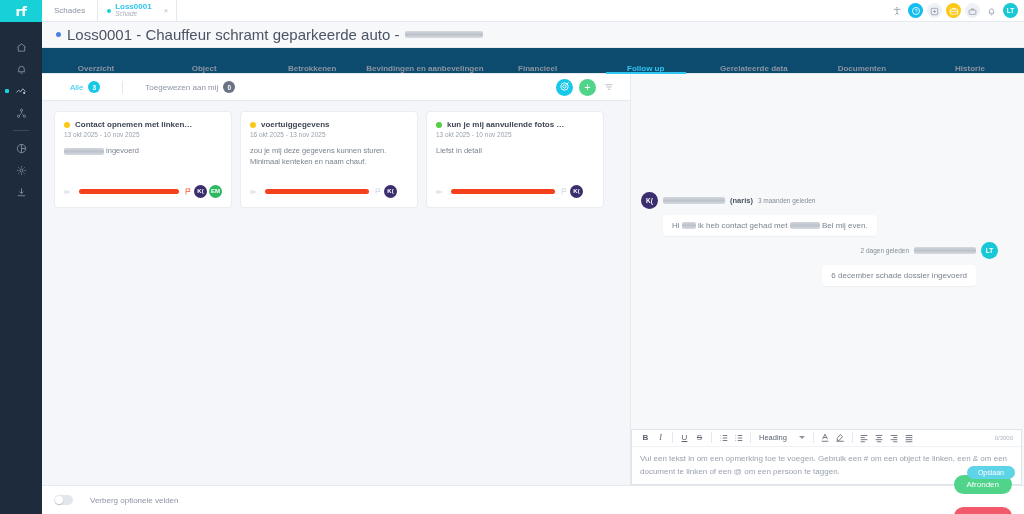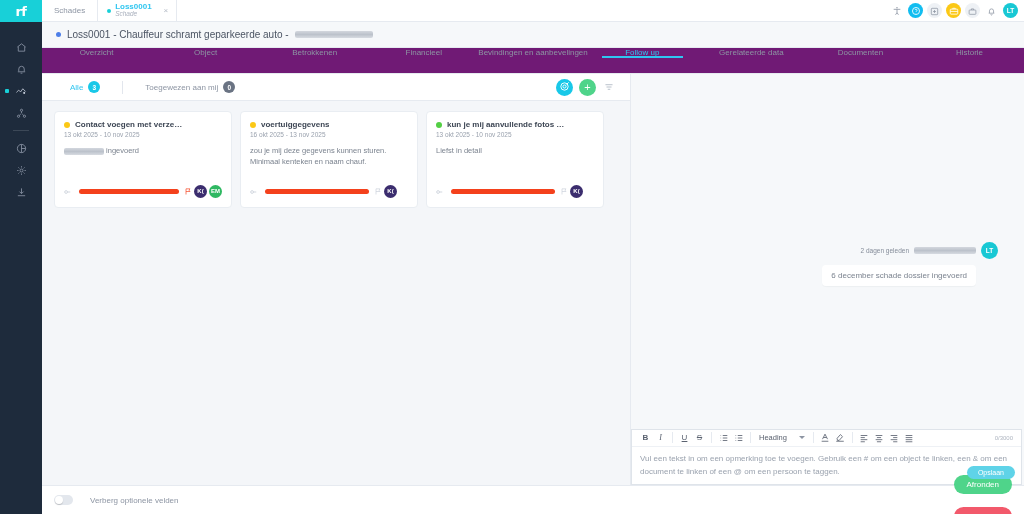--- a/index.html
+++ b/index.html
@@ -75,31 +75,31 @@
   .ti.cyan { background: #12bdf0; }
   .ti.yellow { background: #fbc816; }
   .ti.teal { background: #18c8d4; color: #fff; font-size: 6.5px; font-weight: bold; }
 
   
   .crumbbar {
     height: 26px; background: #f6f8fa; border-bottom: 1px solid #e6eaf0;
     display: flex; align-items: center; padding-left: 14px; gap: 6px;
   }
   .crumb-dot { width: 5px; height: 5px; border-radius: 50%; background: #4e7fe8; }
-  .crumb-txt { font-size: 10px; color: #4b5463; }
+  .crumb-txt { font-size: 15px; color: #4b5463; }
   .redact {
     display: inline-block; height: 7px; border-radius: 2px;
     background: linear-gradient(180deg,#d3d7de 0%,#bcc2cb 50%,#d7dbe1 100%);
     vertical-align: middle;
   }
 
   
   .maintabs {
-    height: 26px; background: #701a75; border-bottom: 1px solid #e6eaf0;
-    display: flex; align-items: flex-start;
+    height: 26px; background: #0c4a6e; border-bottom: 1px solid #e6eaf0;
+    display: flex; align-items: flex-end; font-weight: bold;
   }
   .mt {
     flex: 1; display: flex; align-items: center; justify-content: center;
     font-size: 8px; color: #8d95a3; cursor: pointer; position: relative;
     white-space: nowrap;
   }
   .mt.active { color: #2fc6f0; }
   .mt.active::after {
     content: ""; position: absolute; left: 14px; right: 14px; bottom: -1px;
     height: 2px; background: #2fc6f0;
@@ -410,24 +410,24 @@
       <div class="mt">
           <span>Overzicht</span>
         </div>
       <div class="mt">
           <span>Object</span>
         </div>
       <div class="mt">
           <span>Betrokkenen</span>
         </div>
       <div class="mt">
+          <span>Bevindingen en aanbevelingen</span>
+        </div>
+      <div class="mt">
           <span>Financieel</span>
-        </div>
-      <div class="mt">
-          <span>Bevindingen en aanbevelingen</span>
         </div>
       <div class="mt active">
           <span>Follow up</span>
         </div>
       <div class="mt">
           <span>Gerelateerde data</span>
         </div>
       <div class="mt">
           <span>Documenten</span>
         </div>
@@ -471,21 +471,21 @@
               </span>
             </div>
           </div>
         </div>
 
         <div class="cardarea">
 
           <div class="card">
             <div class="card-hd">
               <span class="sdot" style="background:#fbc816"></span>
-              <span class="card-title">Contact voegen met verze…</span>
+              <span class="card-title">Contact opnemen met linken…</span>
             </div>
             <div class="card-dates">13 okt 2025 - 10 nov 2025</div>
             <div class="card-body">
               <span class="redact" style="width:40px"></span>
               <span>ingevoerd</span>
             </div>
             <div class="card-ft">
               <span>
                 <svg width="10" height="8" viewBox="0 0 24 16" fill="none" stroke="#c9cfd9" stroke-width="2">
                     <circle cx="5" cy="8" r="3.3"></circle>
@@ -554,20 +554,37 @@
               <span class="av purple">K(</span>
             </div>
           </div>
 
         </div>
       </div>
 
       <div class="right">
         <div class="chatscroll">
 
+          <div class="msg msg-in" style="top:118px">
+            <div class="msg-hd">
+              <span class="cav purple">K(</span>
+              <span class="redact" style="width:62px"></span>
+              <span class="mname">(naris)</span>
+              <span class="mtime">3 maanden geleden</span>
+            </div>
+            <div style="margin-left:22px; margin-top:5px;">
+              <span class="bubble">
+                <span>Hi</span>
+                <span class="redact" style="width:14px"></span>
+                <span>ik heb contact gehad met</span>
+                <span class="redact" style="width:30px"></span>
+                <span>Bel mij even.</span>
+              </span>
+            </div>
+          </div>
 
           <div class="msg msg-out" style="top:168px">
             <div class="msg-hd">
               <span class="mtime">2 dagen geleden</span>
               <span class="redact" style="width:62px"></span>
               <span class="cav teal">LT</span>
             </div>
             <div style="margin-right:22px; margin-top:5px;">
               <span class="bubble">6 december schade dossier ingevoerd</span>
             </div>

